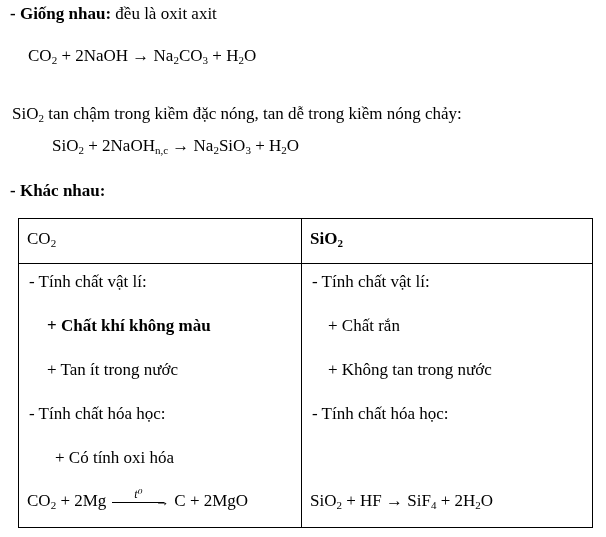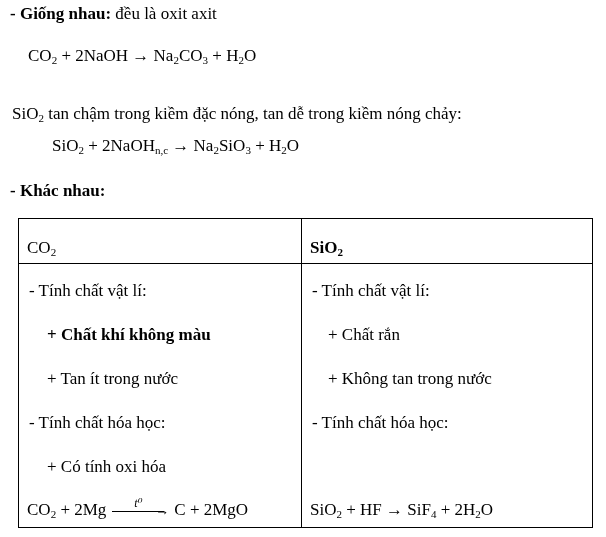--- a/index.html
+++ b/index.html
@@ -10,21 +10,21 @@
     }
     .line { position: absolute; white-space: nowrap; line-height: 20px; }
     b { font-weight: bold; }
     sub { font-size: 11px; vertical-align: -3px; line-height: 0; }
     .table {
       position: absolute; left: 18px; top: 218px; width: 575px; height: 310px;
       border: 1.5px solid #000; box-sizing: border-box;
     }
     .vline { position: absolute; left: 282px; top: 0; bottom: 0; width: 0; border-left: 1.5px solid #000; }
     .hline { position: absolute; left: 0; right: 0; top: 44px; height: 0; border-top: 1.5px solid #000; }
-    .cell-text { position: absolute; white-space: nowrap; line-height: 20px; margin-top: 9px; }
+    .cell-text { position: absolute; white-space: nowrap; line-height: 20px; }
     .arrow-long { display: inline-block; position: relative; width: 56px; height: 12px; margin: 0 6px; vertical-align: middle; }
     .arrow-long .shaft { position: absolute; left: 0; right: 4px; top: 6px; border-top: 1.2px solid #000; }
     .arrow-long .head { position: absolute; right: -1px; top: -4px; font-size: 14px; line-height: 20px; }
     .arrow-long .cond { position: absolute; left: 22px; top: -12px; font-size: 12px; font-style: italic; }
   </style>
 </head>
 <body>
 
 <div class="line" style="left:10px; top:4px;">
   <b>- Giống nhau:</b><span> đều là oxit axit</span>
@@ -50,21 +50,21 @@
   <div class="vline"></div>
   <div class="hline"></div>
 
   <div class="cell-text" style="left:8px; top:10px;">
     <span>CO</span><sub>2</sub>
   </div>
   <div class="cell-text" style="left:10px; top:53px;">- Tính chất vật lí:</div>
   <div class="cell-text" style="left:28px; top:97px;font-weight:bold;">+ Chất khí không màu</div>
   <div class="cell-text" style="left:28px; top:141px;">+ Tan ít trong nước</div>
   <div class="cell-text" style="left:10px; top:185px;">- Tính chất hóa học:</div>
-  <div class="cell-text" style="left:28px; top:229px;">+ Có tính oxi hóa</div>
+  <div class="cell-text" style="left:36px; top:229px;">+ Có tính oxi hóa</div>
   <div class="cell-text" style="left:8px; top:272px;">
     <span>CO</span><sub>2</sub><span> + 2Mg</span><span class="arrow-long"><span class="shaft"></span><span class="head">→</span><span class="cond">t⁰</span></span><span>C + 2MgO</span>
   </div>
 
   <div class="cell-text" style="left:291px; top:10px;font-weight:bold;">
     <span>SiO</span><sub>2</sub>
   </div>
   <div class="cell-text" style="left:293px; top:53px;">- Tính chất vật lí:</div>
   <div class="cell-text" style="left:309px; top:141px;">+ Không tan trong nước</div>
   <div class="cell-text" style="left:309px; top:97px;">+ Chất rắn</div>

